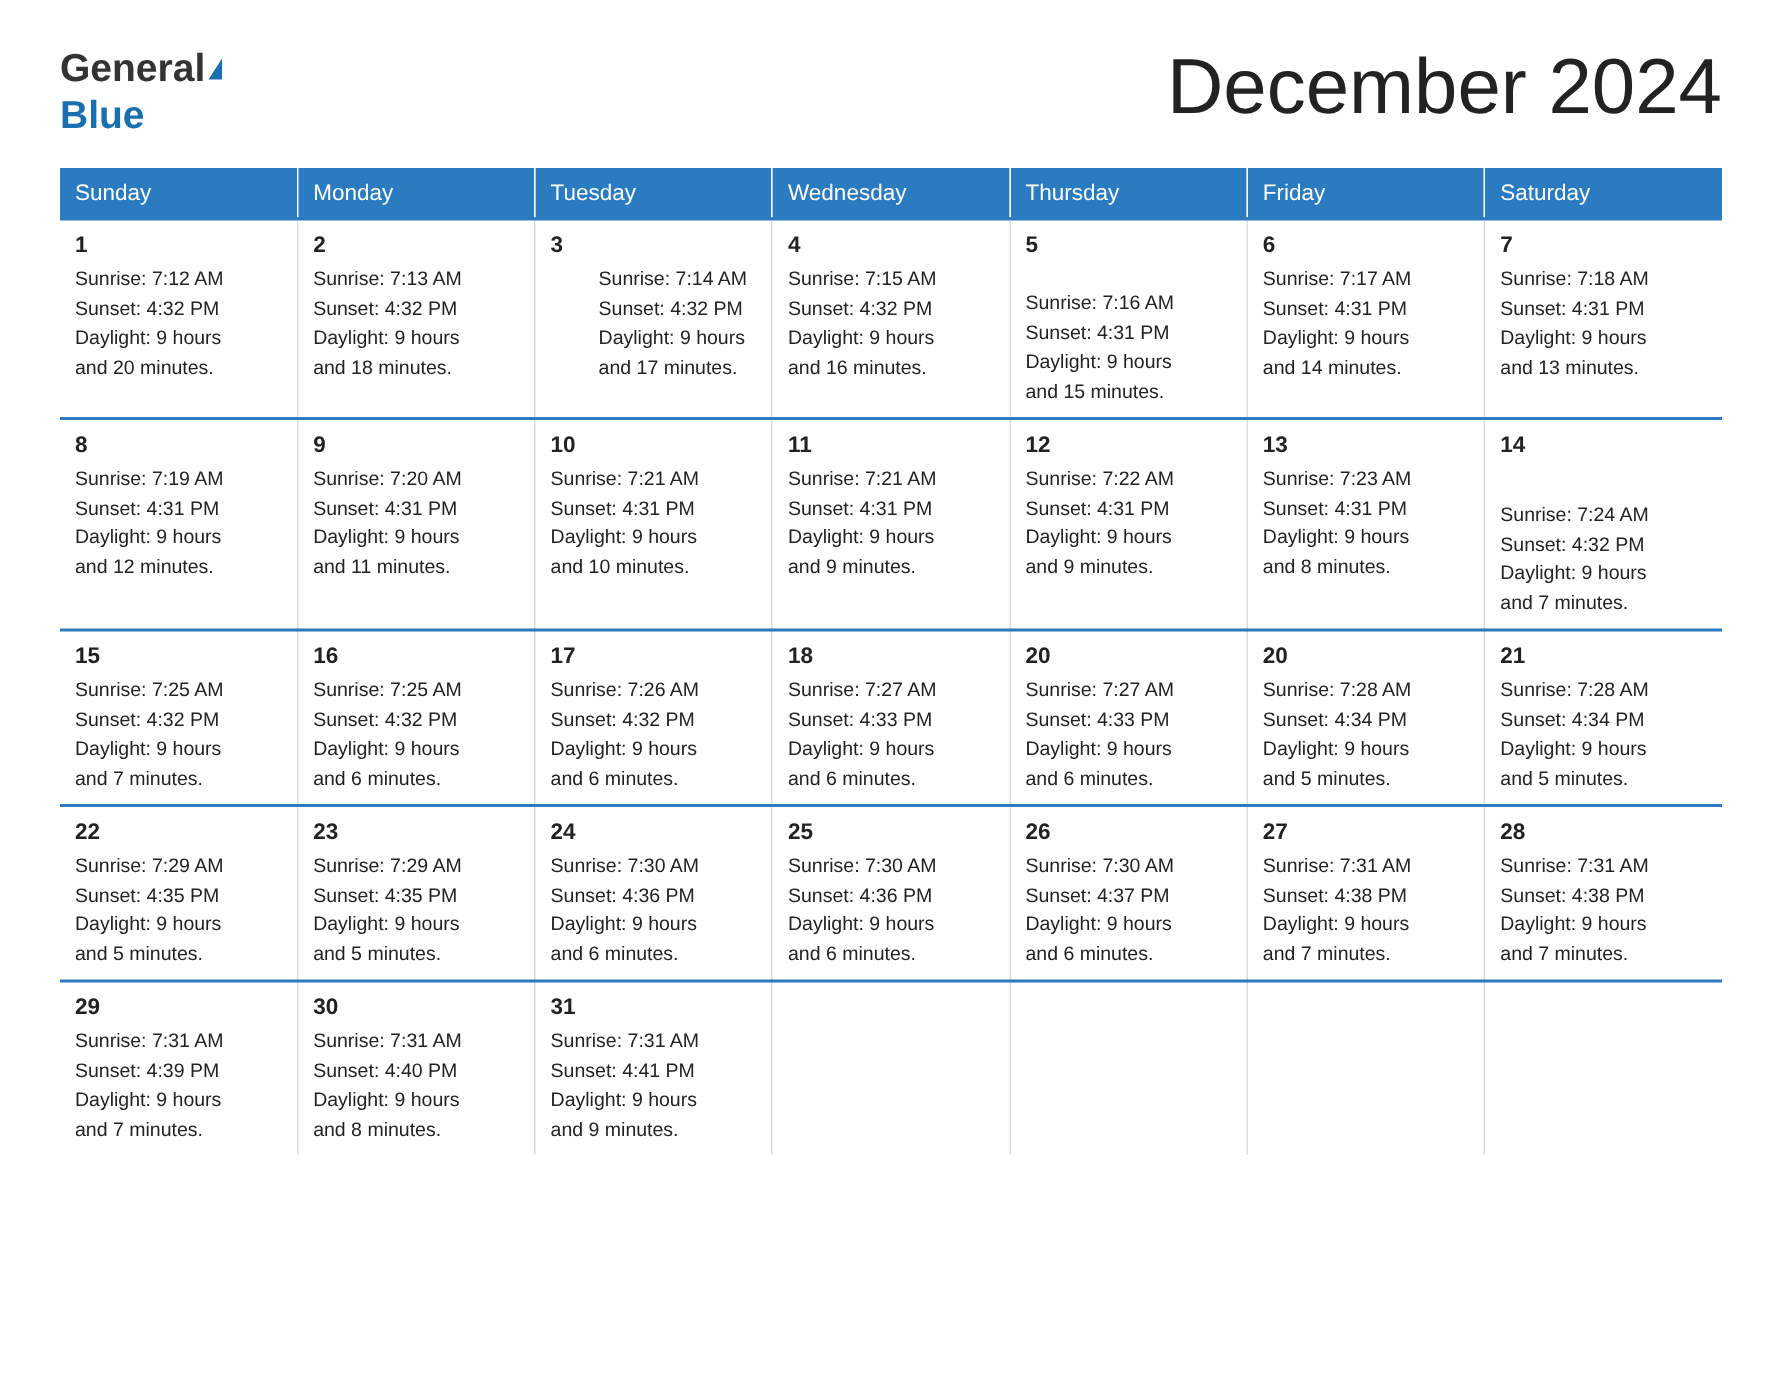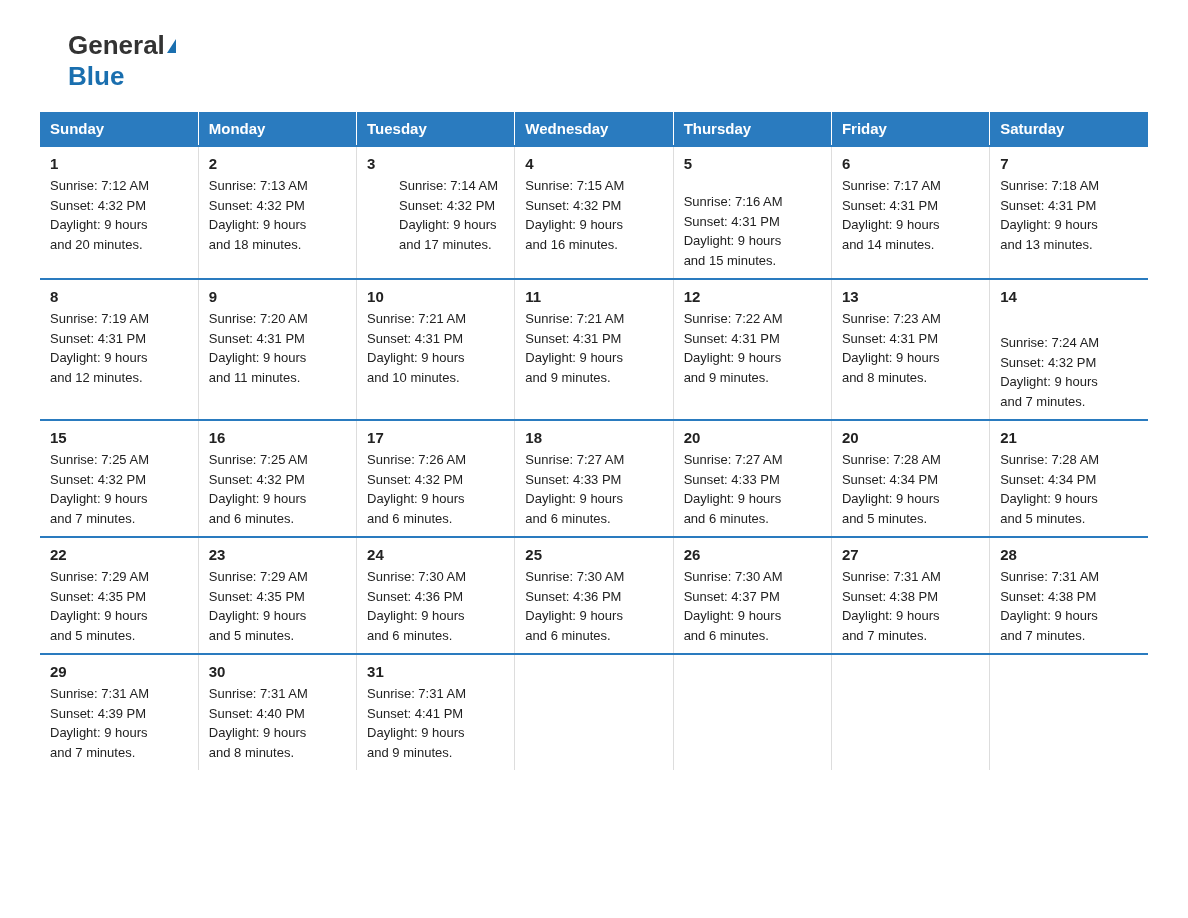--- a/index.html
+++ b/index.html
@@ -13,21 +13,20 @@
     .header {
       display: flex;
       justify-content: space-between;
       align-items: flex-start;
       margin-bottom: 20px;
     }
     .logo {
       display: flex;
       flex-direction: column;
       align-items: flex-start;
-      margin-left: 28px;
     }
     .logo-general {
       font-size: 26px;
       font-weight: bold;
       color: #333;
     }
     .logo-blue {
       font-size: 26px;
       font-weight: bold;
       color: #1a6faf;
@@ -59,21 +58,21 @@
       width: 100%;
       border-collapse: collapse;
       table-layout: fixed;
     }
     thead th {
       background-color: #2a7bbf;
       color: #fff;
       text-align: left;
       padding: 8px 10px;
       font-size: 15px;
-      font-weight: bold;
+      font-weight: normal;
       border-right: 1px solid #fff;
     }
     thead th:last-child {
       border-right: none;
     }
     tbody tr {
       border-top: 2px solid #2a7bbf;
     }
     tbody td {
       vertical-align: top;
@@ -102,20 +101,21 @@
 
 <div class="header">
   <div class="logo">
     <div style="display:flex;align-items:center;">
       <span class="logo-general">General</span>
       <span class="logo-triangle"></span>
     </div>
     <span class="logo-blue">Blue</span>
   </div>
   <div class="title-block">
+    <div class="month-title">December 2024</div>
   </div>
 </div>
 
 <table>
   <thead>
     <tr>
     <th>Sunday</th>
         <th>Monday</th>
         <th>Tuesday</th>
         <th>Wednesday</th>

